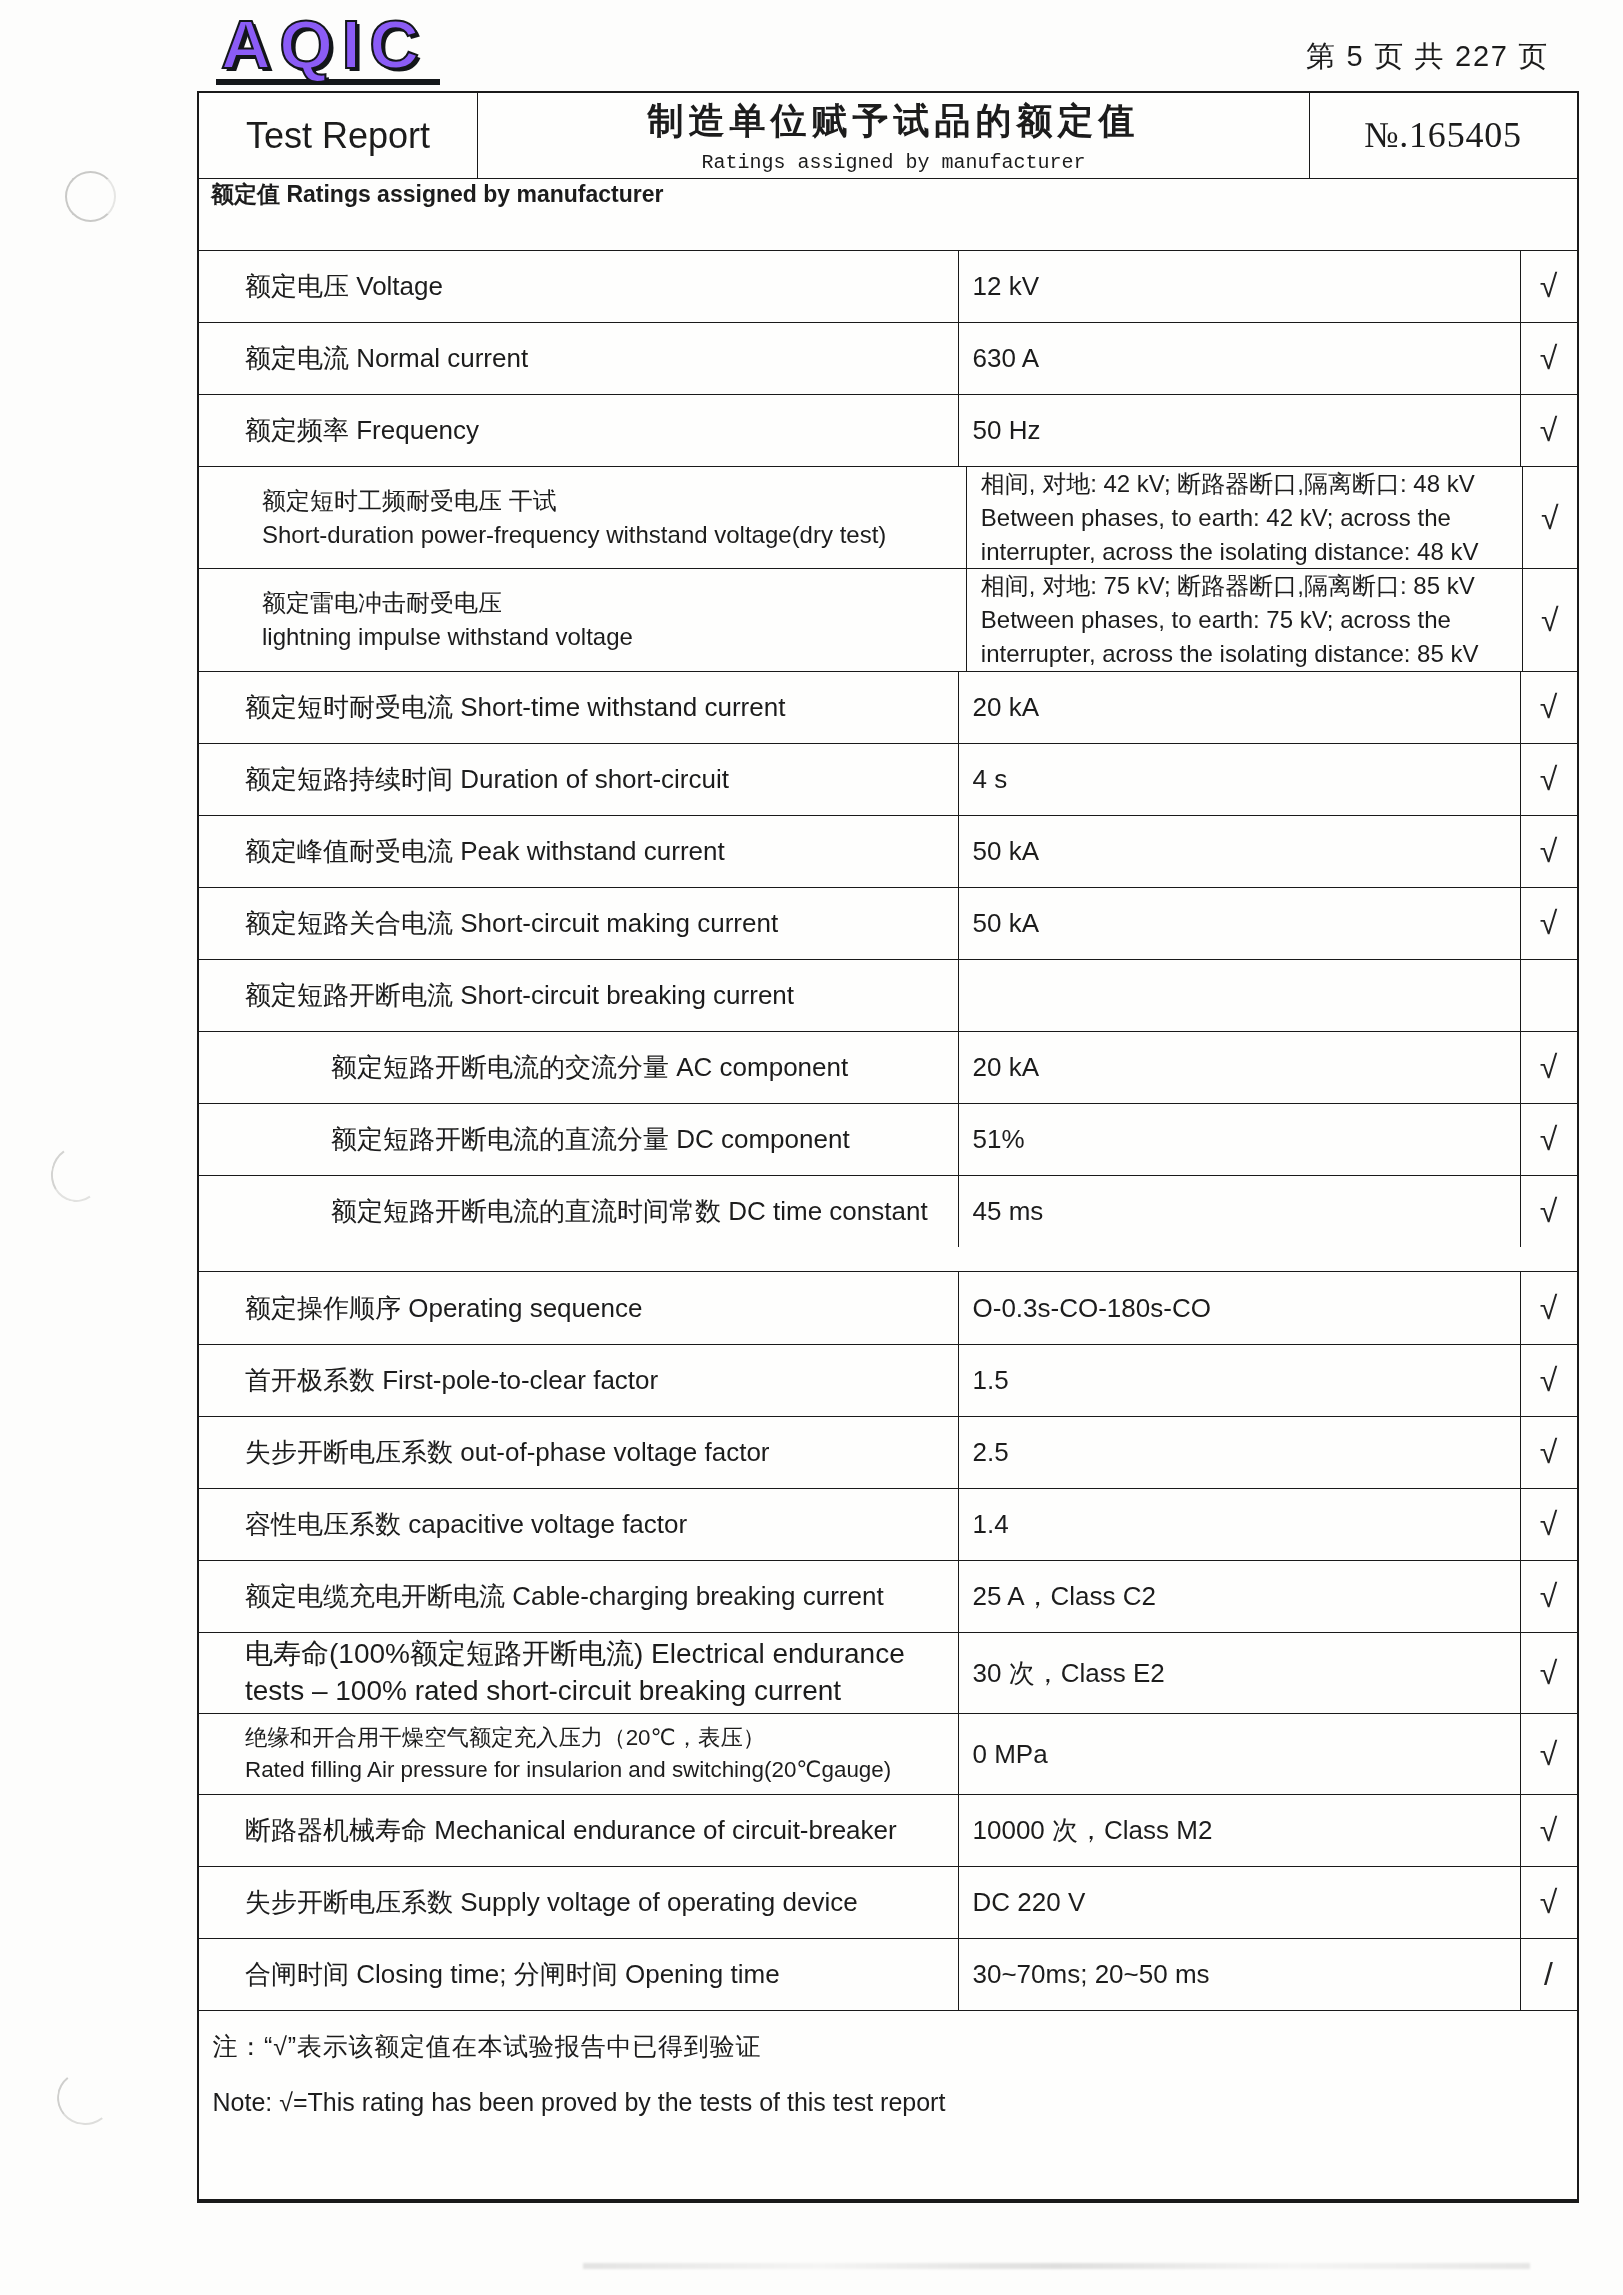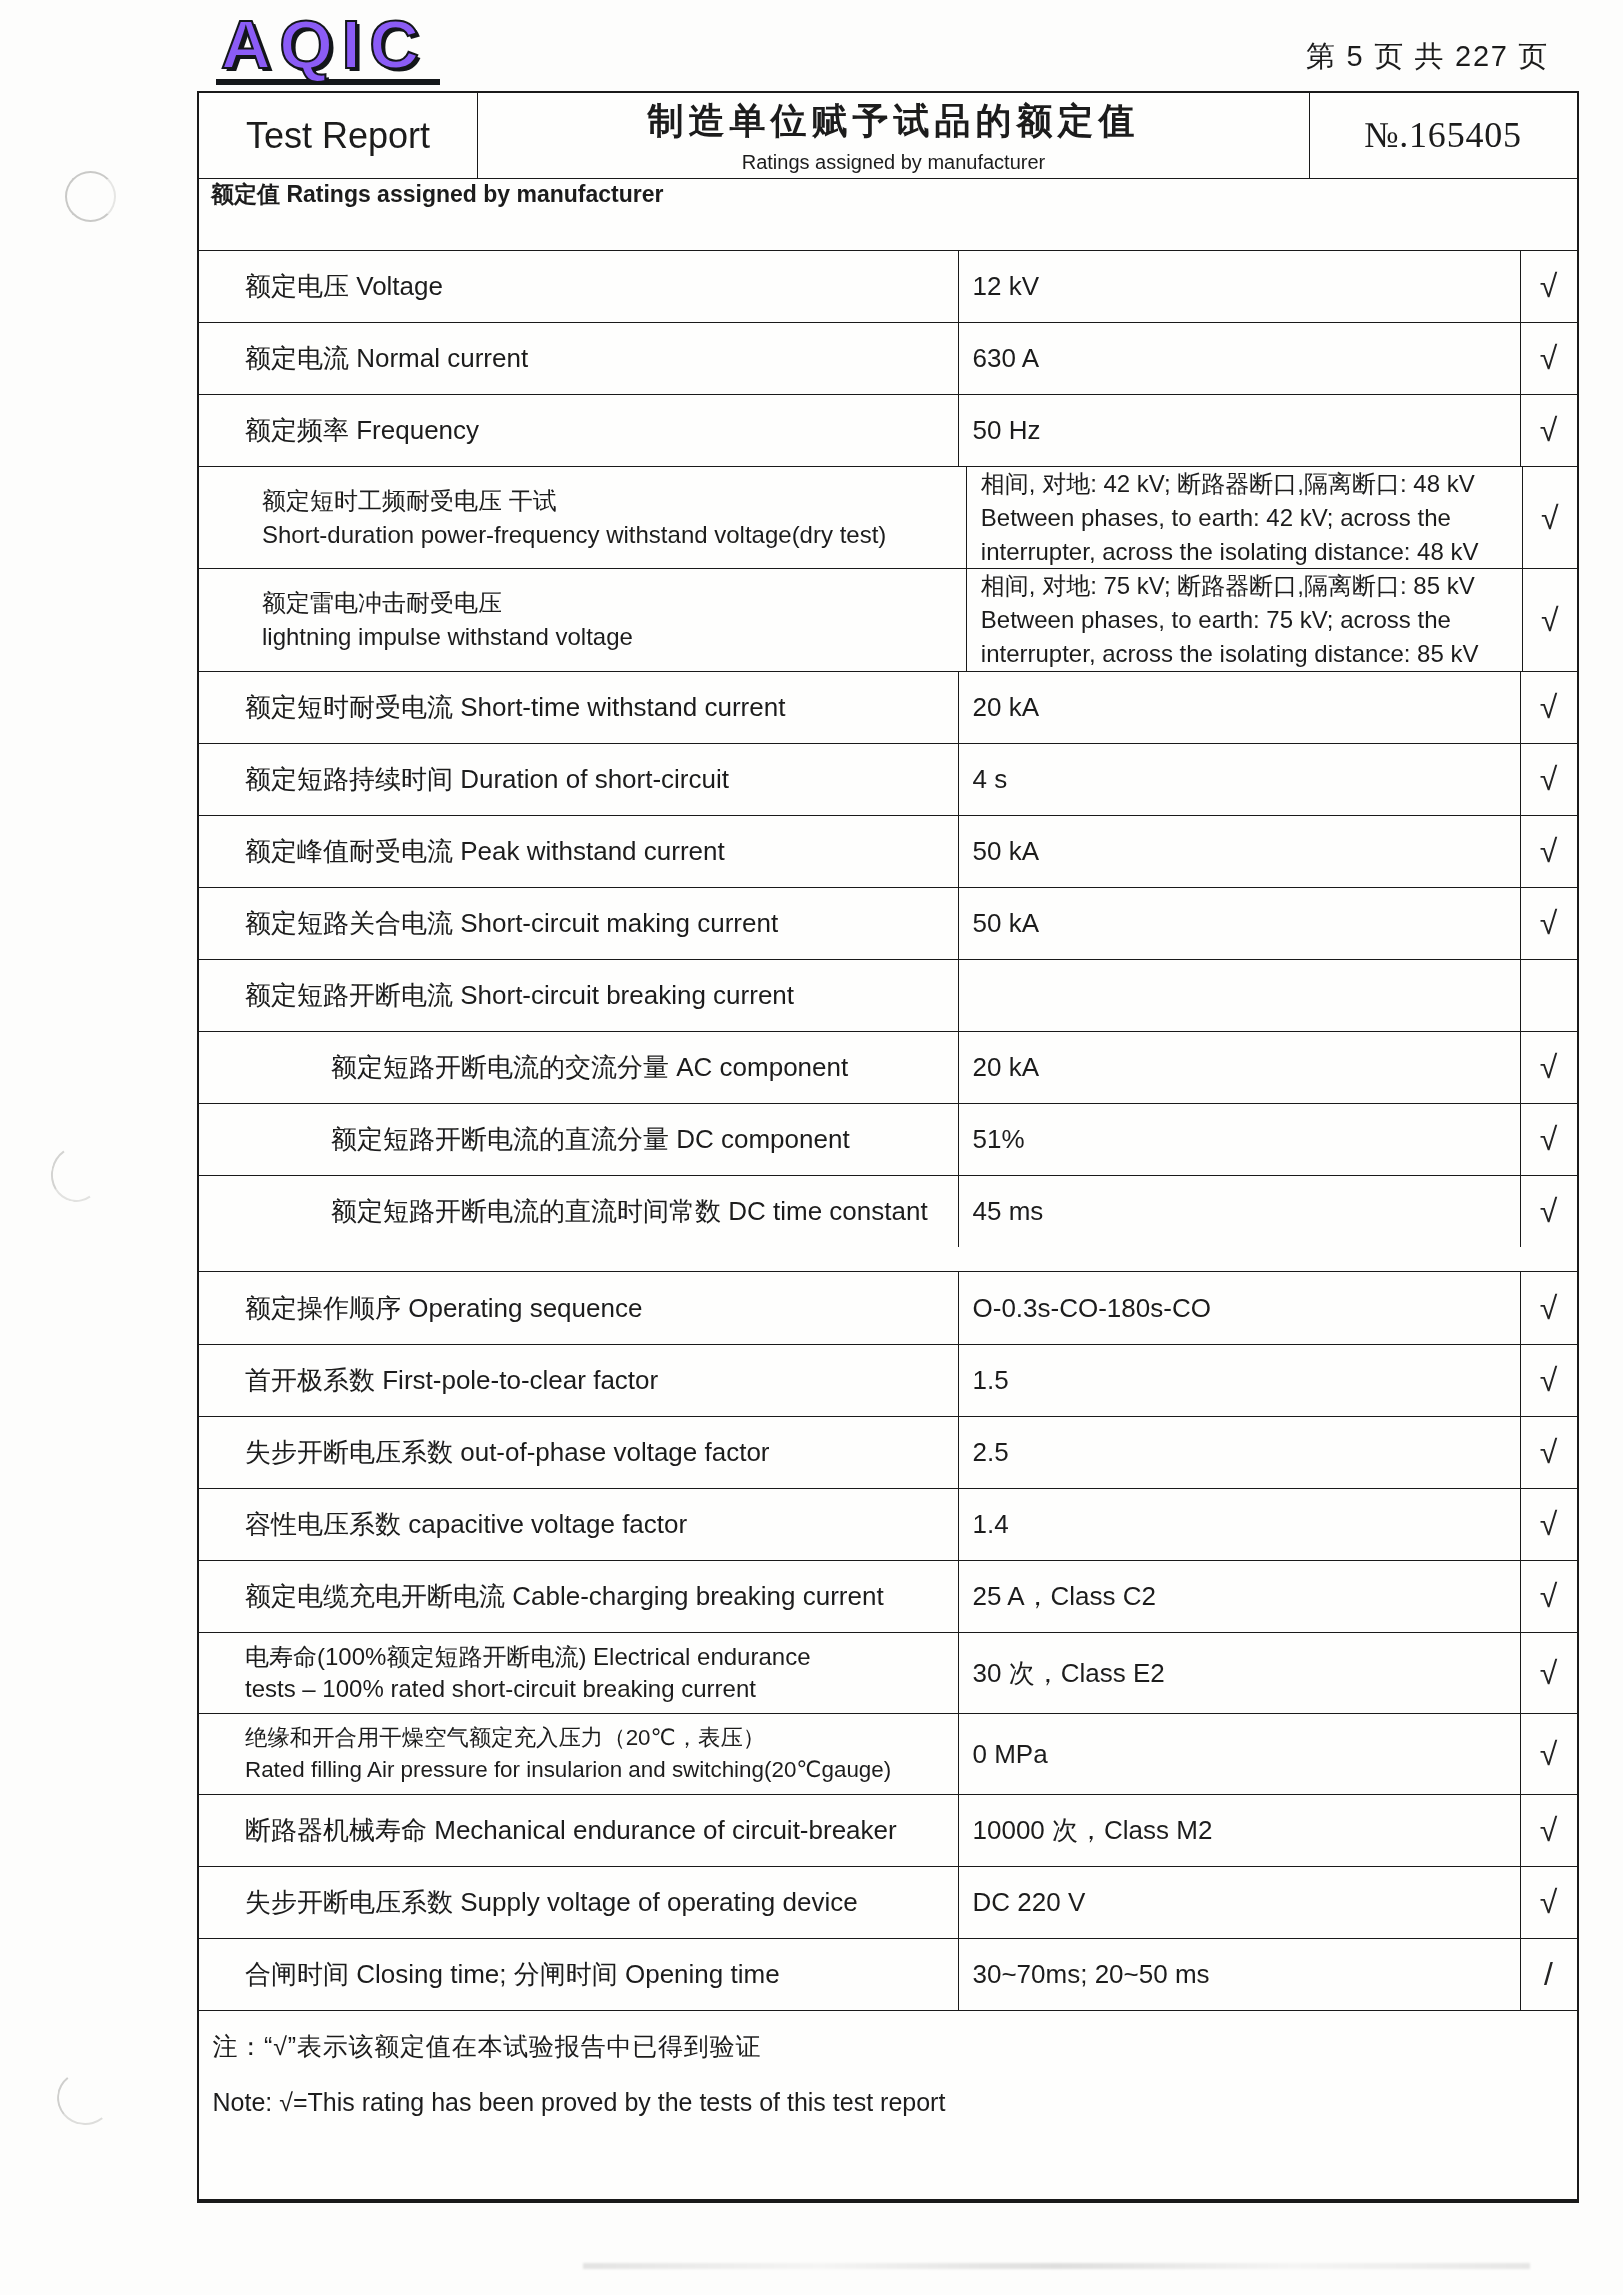--- a/index.html
+++ b/index.html
@@ -37,40 +37,40 @@
     background: #fefefd;
   }
   .tr { display: flex; border-top: 1.7px solid #1a1a1a; }
   .tr.first { border-top: none; }
   .td { border-left: 1.7px solid #1a1a1a; display: flex; align-items: center; }
   .td.c-first { border-left: none; }
   .td span { white-space: pre-line; line-height: 1.32; }
   
   .hdr { height: 85px; }
   .hdr .c1 { width: 278px; justify-content: center; font-size: 36px; }
-  .hdr .c2 { width: 832px; flex-direction: column; justify-content: center; gap: 4.2px; text-align: center; }
+  .hdr .c2 { width: 832px; flex-direction: column; justify-content: center; gap: 4.2px; text-align: center; font-family: Liberation Mono, monospace; }
   .title-zh { font-size: 36px; font-weight: bold; letter-spacing: 5px; }
   .title-en { font-size: 20px; }
   .hdr .c3 { width: 267px; justify-content: center; font-size: 36px; letter-spacing: 0.8px; font-family: Liberation Serif, serif; }
   
   .band { height: 71px; padding-left: 12px; font-size: 23px; font-weight: bold; display: flex; align-items: flex-start; }
   
   .h85  { height: 72px; }
   .h86  { height: 73px; margin-top: 24px; }
   .h96  { height: 81px; }
   .h121 { height: 102px; }
   .h122 { height: 103px; }
   .lbl { width: 759px; padding-left: 46px; font-size: 26px; }
   .lbl.indent { padding-left: 132px; }
   .val { width: 562px; padding-left: 13.5px; font-size: 26px; }
   .chk { width: 56px; justify-content: center; font-size: 32px; color: #242424; }
   .tall .lbl { font-size: 24px; margin-left: 17px; }
   .tall .val { font-size: 24px; }
   .tall .td span { line-height: 34px; }
-  .two  .lbl { font-size: 24px; }
+  .two  .lbl { font-size: 28px; }
   .air  .lbl { font-size: 22.4px; }
   .air  .td.lbl span { line-height: 1.45; }
   
   .note {
     height: 188px; display: block;
     padding: 18.6px 17px 0 13.5px; font-size: 25px;
   }
   .note .l1 { margin-bottom: 25px; letter-spacing: 0.8px; }
   
   .hole1 {

